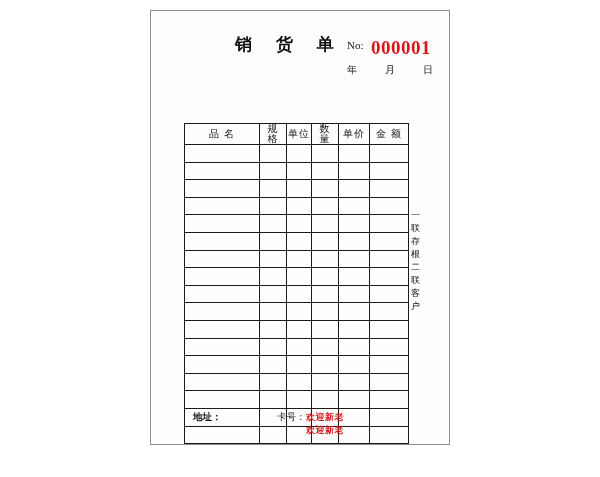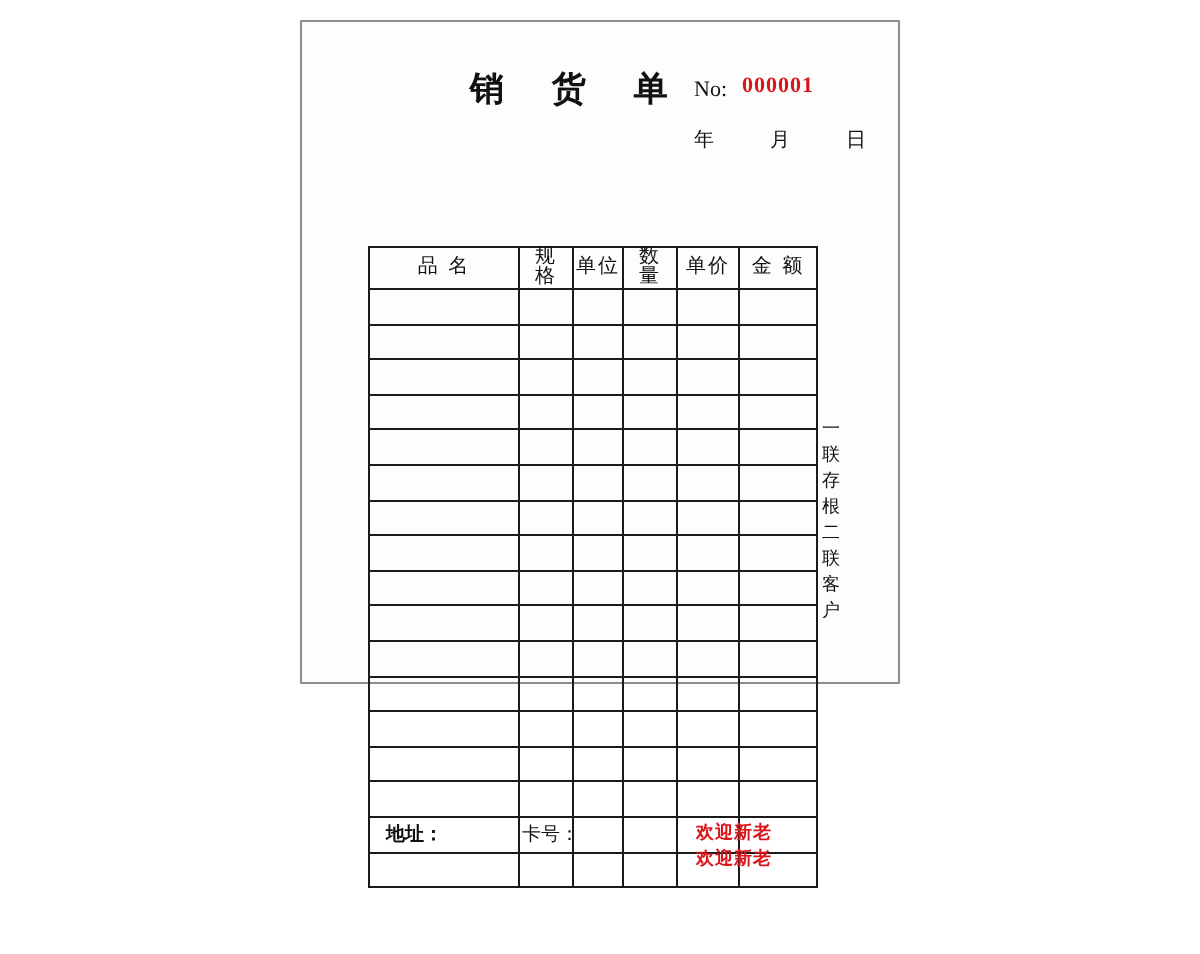--- a/index.html
+++ b/index.html
@@ -18,21 +18,21 @@
     width: 600px;
     height: 477px;
     background: #ffffff;
   }
   
   #sheet {
     position: absolute;
     left: 150px;
     top: 10px;
     width: 300px;
-    height: 332px;
+    height: 435px;
     background: #fdfdfb;
     border: 1px solid #8d8d8d;
     box-sizing: border-box;
   }
   
   #title-row {
     position: absolute;
     left: 22px;
     top: 22px;
     width: 258px;
@@ -54,21 +54,21 @@
     top: 6px;
     font-size: 11px;
     color: #111111;
     font-family: "Liberation Serif", serif;
     text-align: right;
   }
   #no-value {
     position: absolute;
     left: 198px;
     top: 4px;
-    font-size: 11px;
+    font-size: 19px;
     font-weight: bold;
     color: #d8161c;
     font-family: "Liberation Serif", serif;
     letter-spacing: 0.5px;
   }
   
   #date-line {
     position: absolute;
     left: 196px;
     top: 52px;
@@ -143,31 +143,31 @@
     top: 400px;
     width: 210px;
     font-size: 9.5px;
     color: #111111;
   }
   .f-row {
     position: relative;
     height: 17px;
   }
   .f-a { position: absolute; left: 0; font-weight: bold; }
-  .f-b { position: absolute; left: 68px; }
+  .f-b { position: absolute; left: 84px; }
   #welcome {
     position: absolute;
     left: 155px;
     top: 400px;
     width: 80px;
     font-size: 9px;
     color: #d8161c;
     font-weight: bold;
     line-height: 13px;
-    text-align: right;
+    text-align: left;
     letter-spacing: 0.5px;
   }
   
   #side-text {
     position: absolute;
     left: 258px;
     top: 198px;
     width: 14px;
     font-size: 9px;
     color: #111111;

